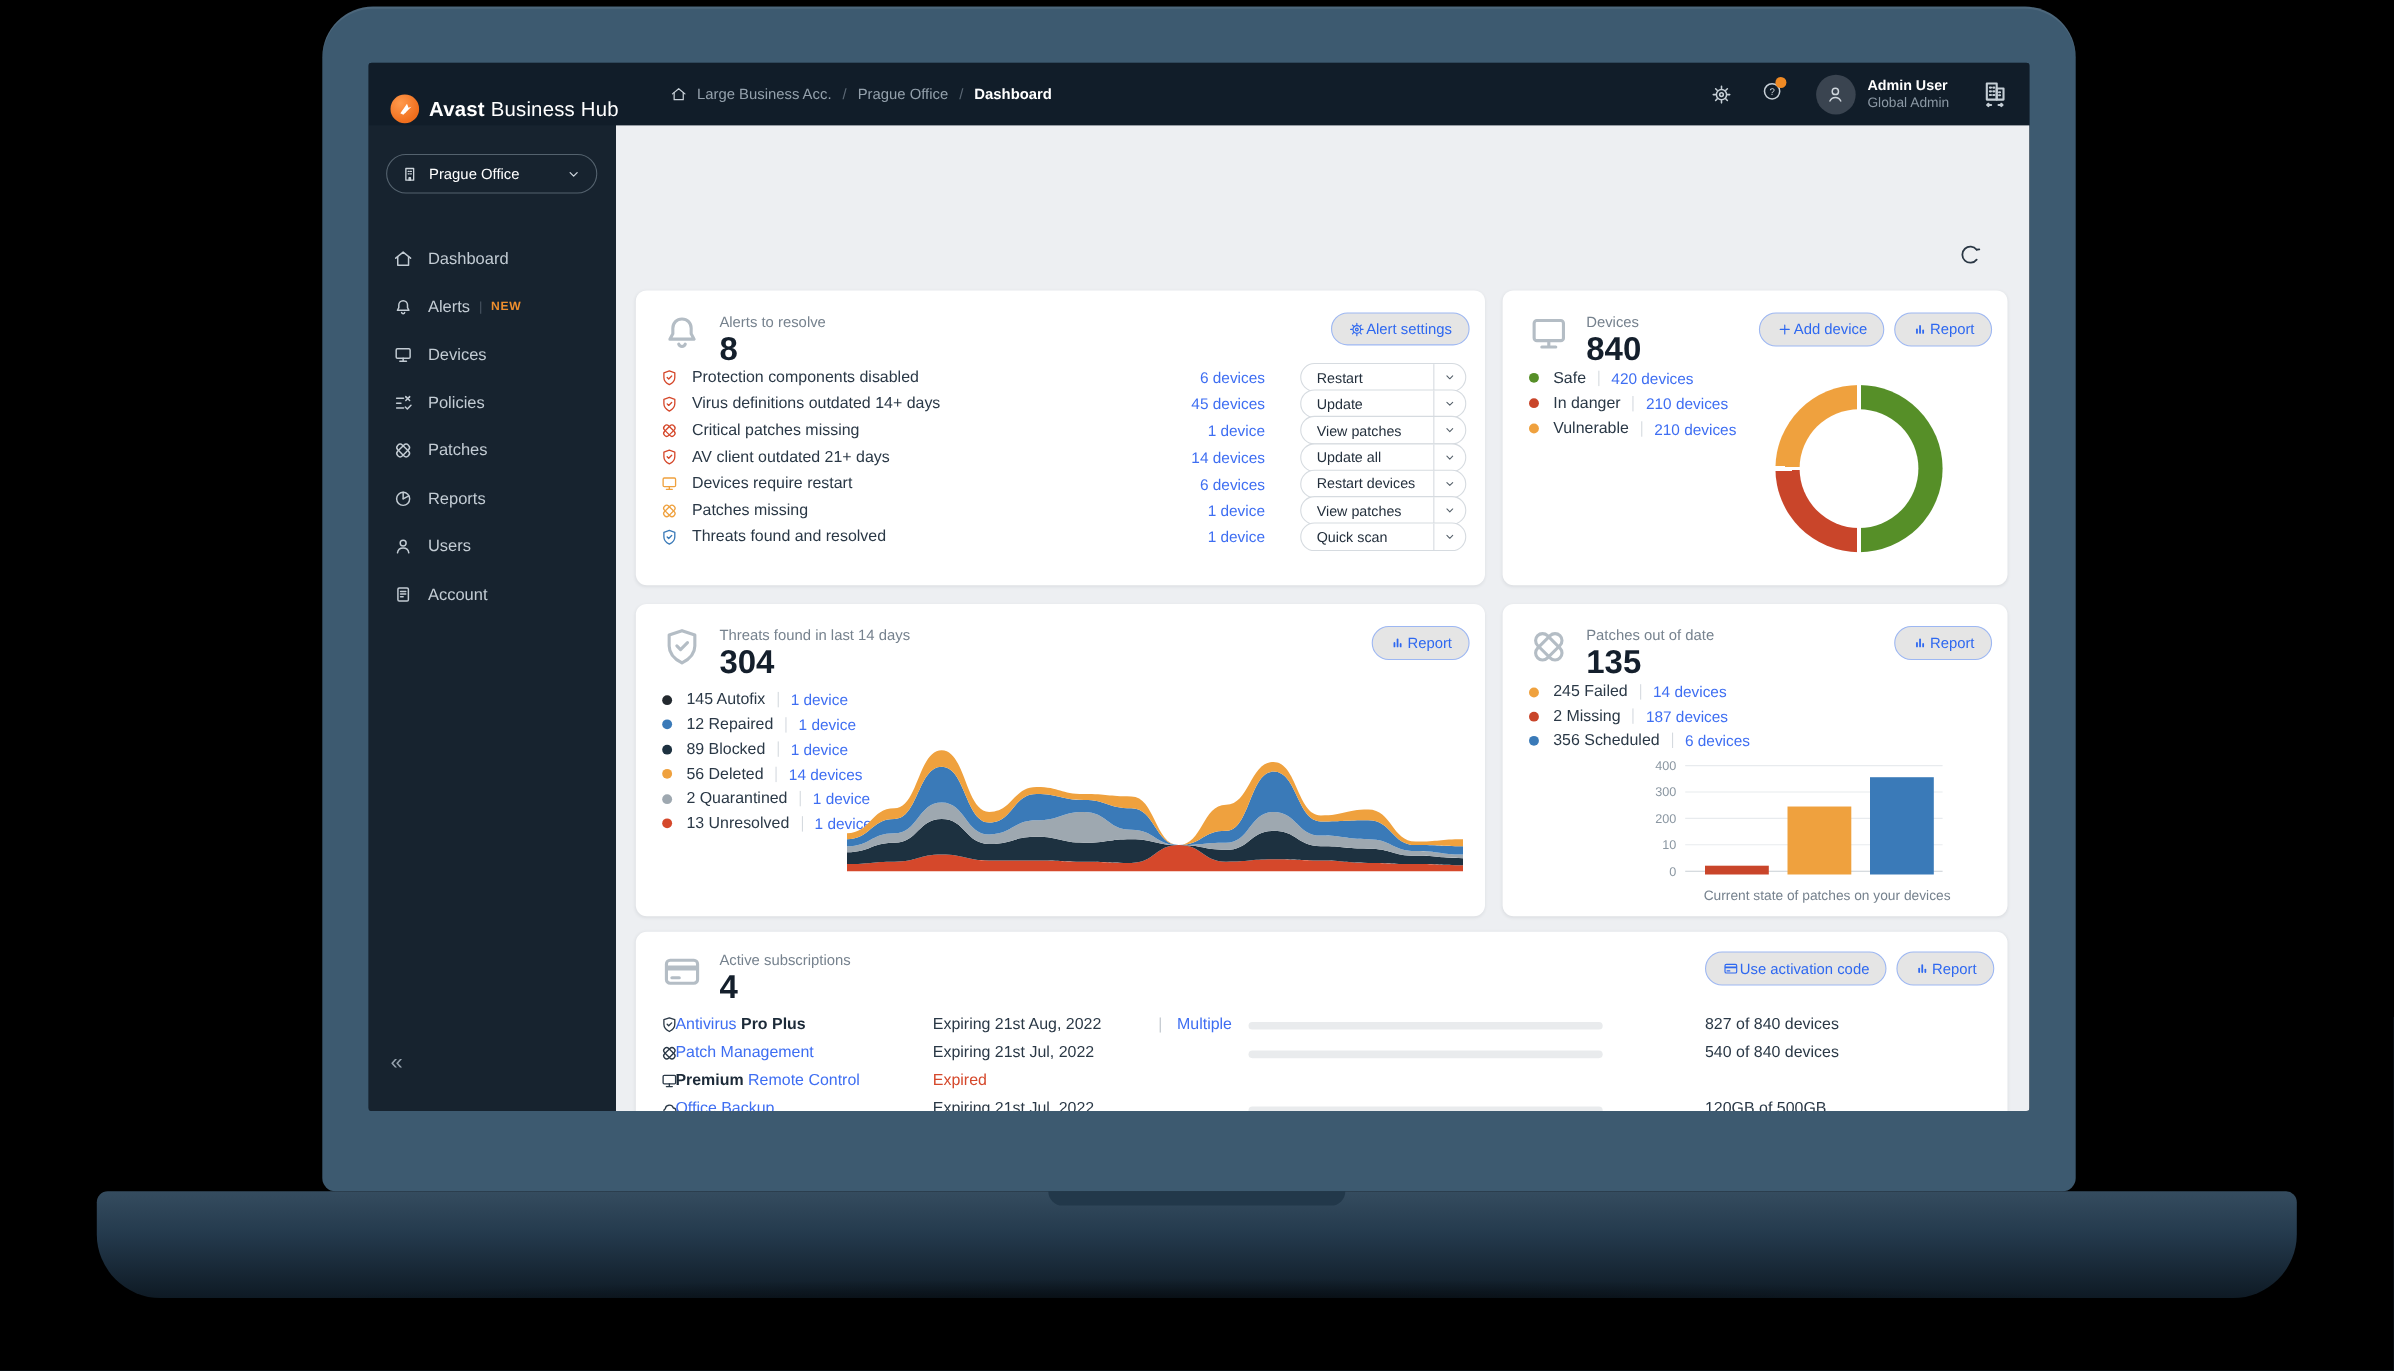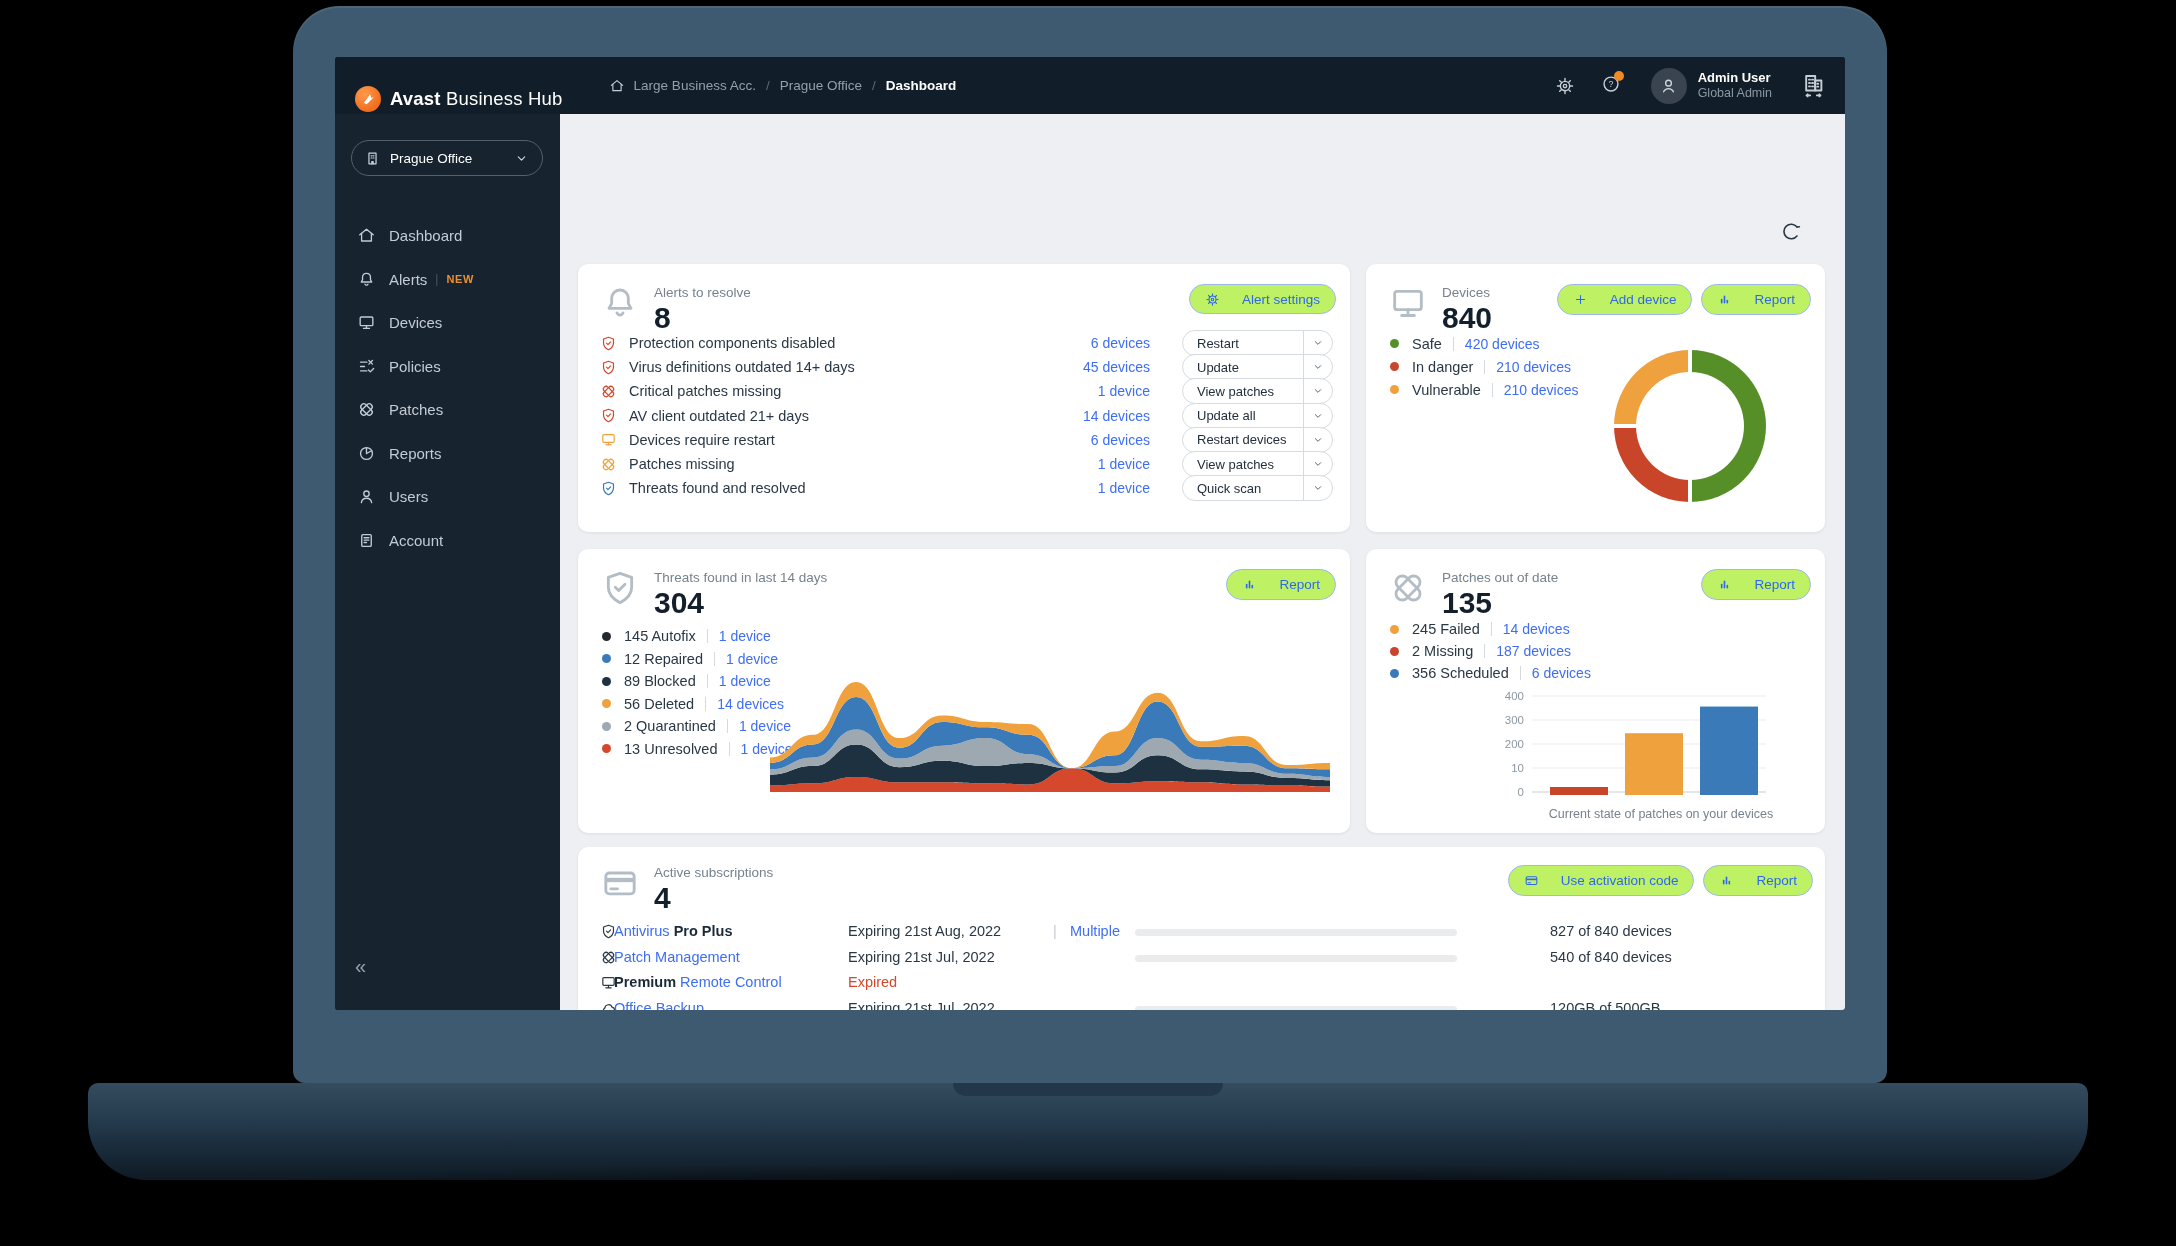--- a/index.html
+++ b/index.html
@@ -63,22 +63,22 @@
 
   
   .main{position:absolute;left:225px;top:57px;right:0;bottom:0;background:#edeff2;}
   .h1{position:absolute;left:18px;top:64px;font-size:26px;font-weight:700;color:#141f2c;}
   .refresh{position:absolute;right:42px;top:106px;width:23px;height:23px;color:#2a3744;cursor:pointer;}
 
   .card{position:absolute;background:#fff;border-radius:10px;box-shadow:0 1px 3px rgba(20,35,50,.08);}
   .card-ic{position:absolute;left:22px;top:19px;width:40px;height:40px;color:#b4bdc5;}
   .card-title{position:absolute;left:76px;top:21px;font-size:13.5px;color:#76828e;}
   .card-num{position:absolute;left:76px;top:37px;font-size:30px;font-weight:700;color:#141f2c;}
-  .btn{display:inline-flex;align-items:center;gap:22px;height:31px;padding:0 15px;border:1px solid #9db7f2;
-       border-radius:16px;color:#2e68f0;font-size:13.5px;font-weight:500;background:#bef264;box-sizing:border-box;
+  .btn{display:inline-flex;align-items:center;gap:1px;height:31px;padding:0 15px;border:1px solid #9db7f2;
+       border-radius:16px;color:#2e68f0;font-size:13.5px;font-weight:500;background:#e5e5e5;box-sizing:border-box;
        white-space:nowrap;cursor:pointer;}
   .btn svg{width:15px;height:15px;flex:0 0 auto;}
   .btn-row{position:absolute;top:20px;right:14px;display:flex;gap:9px;}
 
   
   .alert-rows{position:absolute;left:0;right:0;top:67px;}
   .alert-row{position:relative;height:24.2px;display:flex;align-items:center;}
   .al-ic{width:17px;height:17px;margin-left:22px;flex:0 0 auto;}
   .al-label{margin-left:12px;font-size:14.5px;color:#2a3846;}
   .al-link{position:absolute;right:200px;width:120px;text-align:right;font-size:14px;color:#3e6ef2;cursor:pointer;}

